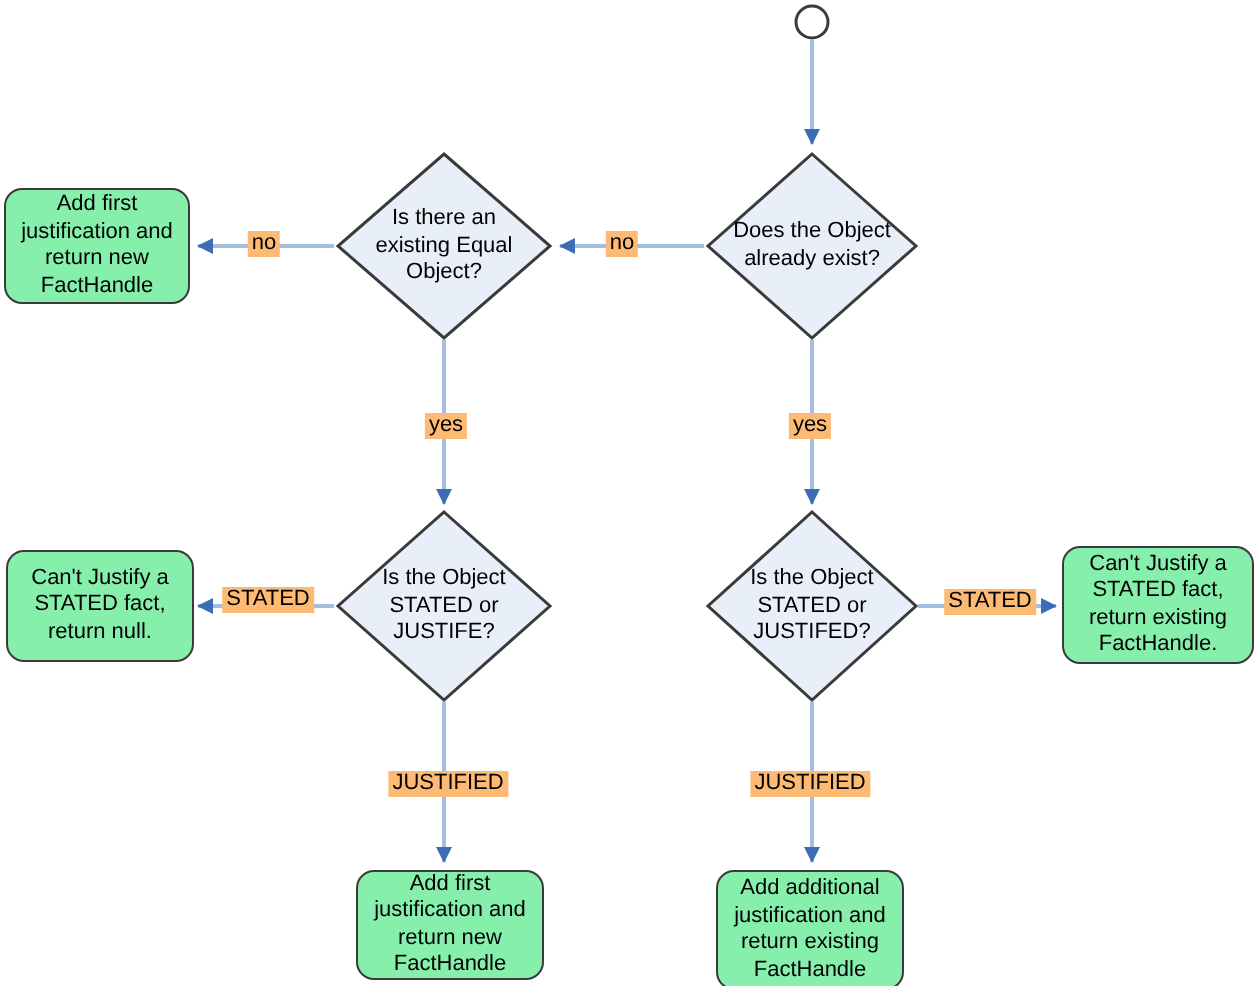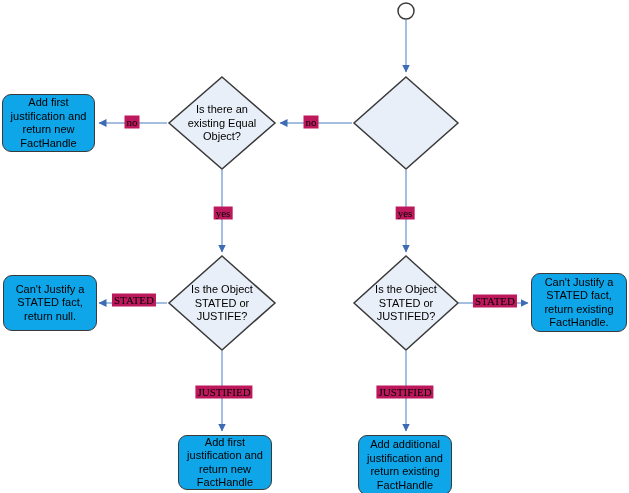--- a/index.html
+++ b/index.html
@@ -9,21 +9,21 @@
     height: 493px;
     background: #ffffff;
     font-family: "Liberation Sans", sans-serif;
     color: #000000;
     overflow: hidden;
   }
   svg.layer { position: absolute; left: 0; top: 0; }
   .node-box {
     position: absolute;
     box-sizing: border-box;
-    background: #0ea5e9;
+    background: #86efac;
     border: 1.5px solid #3a3a3a;
     border-radius: 9px;
     display: flex;
     align-items: center;
     justify-content: center;
     text-align: center;
     font-size: 11px;
     line-height: 13.5px;
     white-space: pre-line;
   }
@@ -32,26 +32,25 @@
     transform: translate(-50%, -50%);
     width: 100px;
     text-align: center;
     font-size: 11px;
     line-height: 13.5px;
     white-space: pre-line;
   }
   .edge-label {
     position: absolute;
     transform: translate(-50%, -50%);
-    background: #be185d;
+    background: #fdba74;
     padding: 0 2px;
     font-size: 11px;
     line-height: 13px;
     white-space: nowrap;
-    font-family: Liberation Serif, serif;
   }
 </style>
 </head>
 <body>
 
 <div class="canvas">
 
   <svg class="layer" width="629" height="493" viewBox="0 0 629 493">
     <defs>
       <marker id="ah" markerUnits="userSpaceOnUse" markerWidth="10" markerHeight="10" refX="7.5" refY="4" orient="auto">
@@ -73,20 +72,22 @@
 
     <g fill="#e9eff8" stroke="#3a3a3a" stroke-width="1.5">
       <circle cx="406" cy="11" r="8" fill="#ffffff"></circle>
       <polygon points="406,77 458,123 406,169 354,123"></polygon>
       <polygon points="222,77 275,123 222,169 169,123"></polygon>
       <polygon points="222,256 275,303 222,350 169,303"></polygon>
       <polygon points="406,256 458,303 406,350 354,303"></polygon>
     </g>
   </svg>
 
+  <div class="diamond-label" style="left:406px; top:123px">Does the Object
+already exist?</div>
   <div class="diamond-label" style="left:222px; top:123px">Is there an
 existing Equal
 Object?</div>
   <div class="diamond-label" style="left:222px; top:303px">Is the Object
 STATED or
 JUSTIFE?</div>
   <div class="diamond-label" style="left:406px; top:303px">Is the Object
 STATED or
 JUSTIFED?</div>
 

